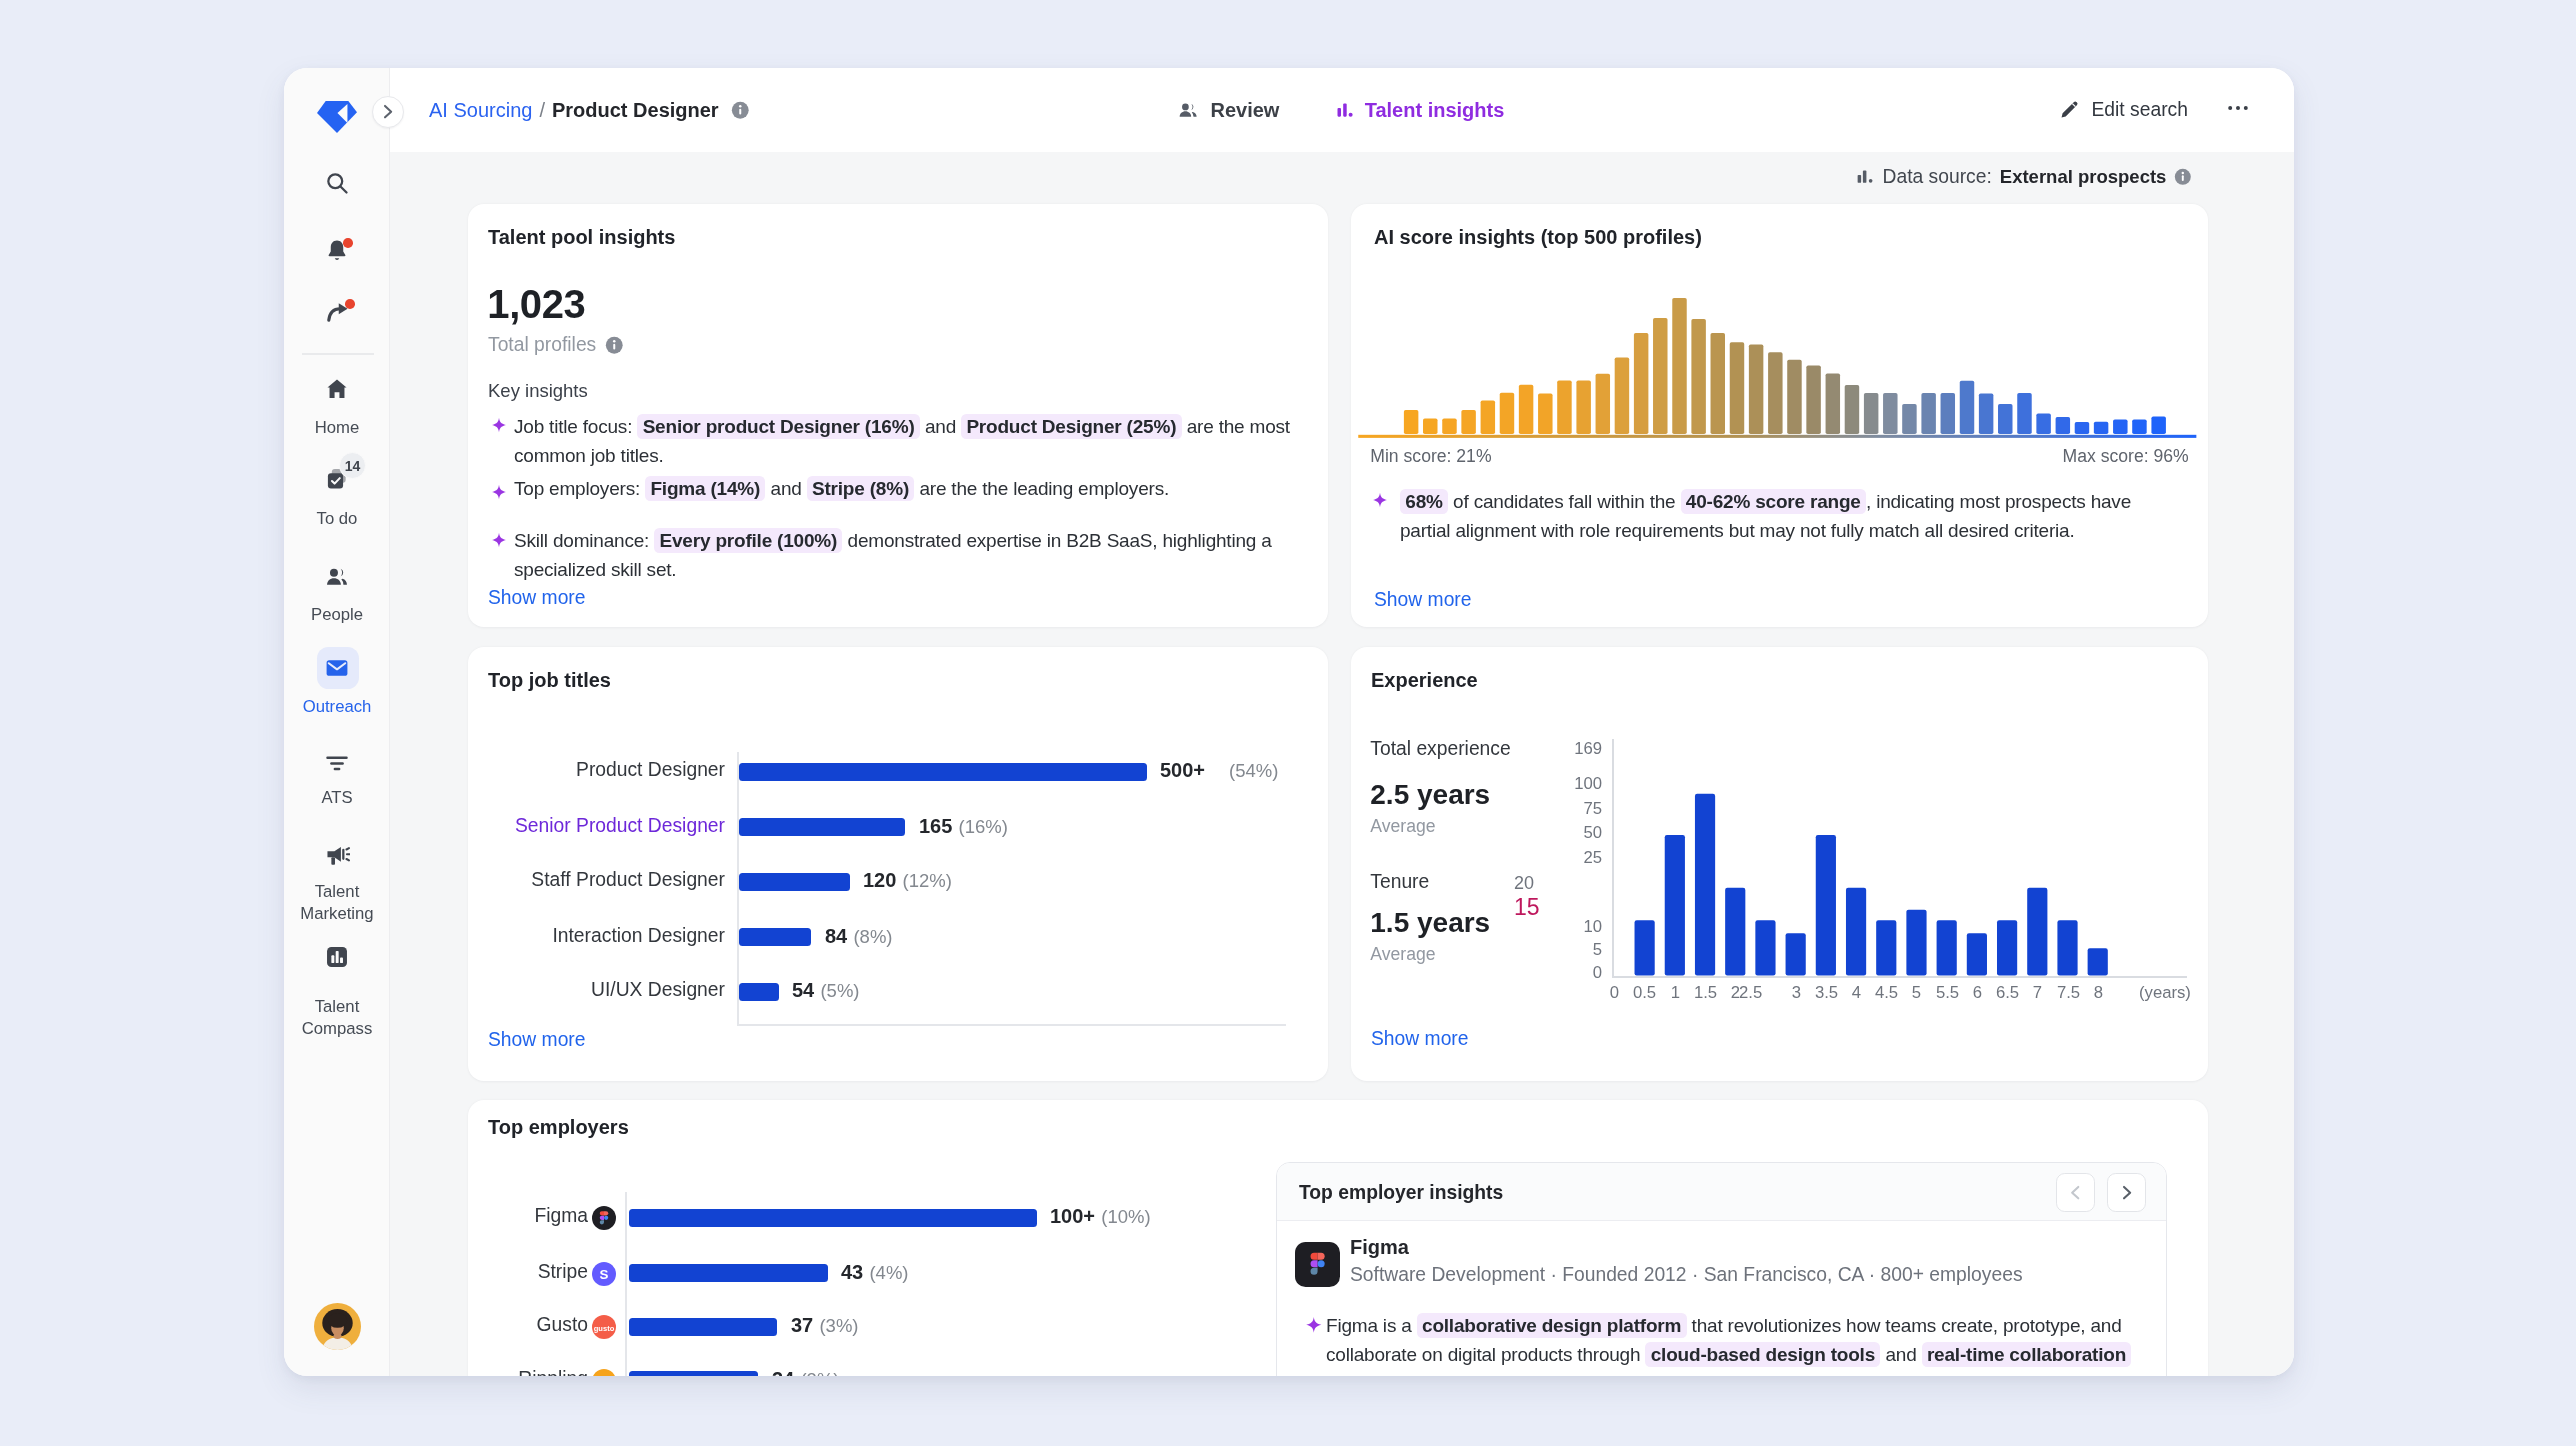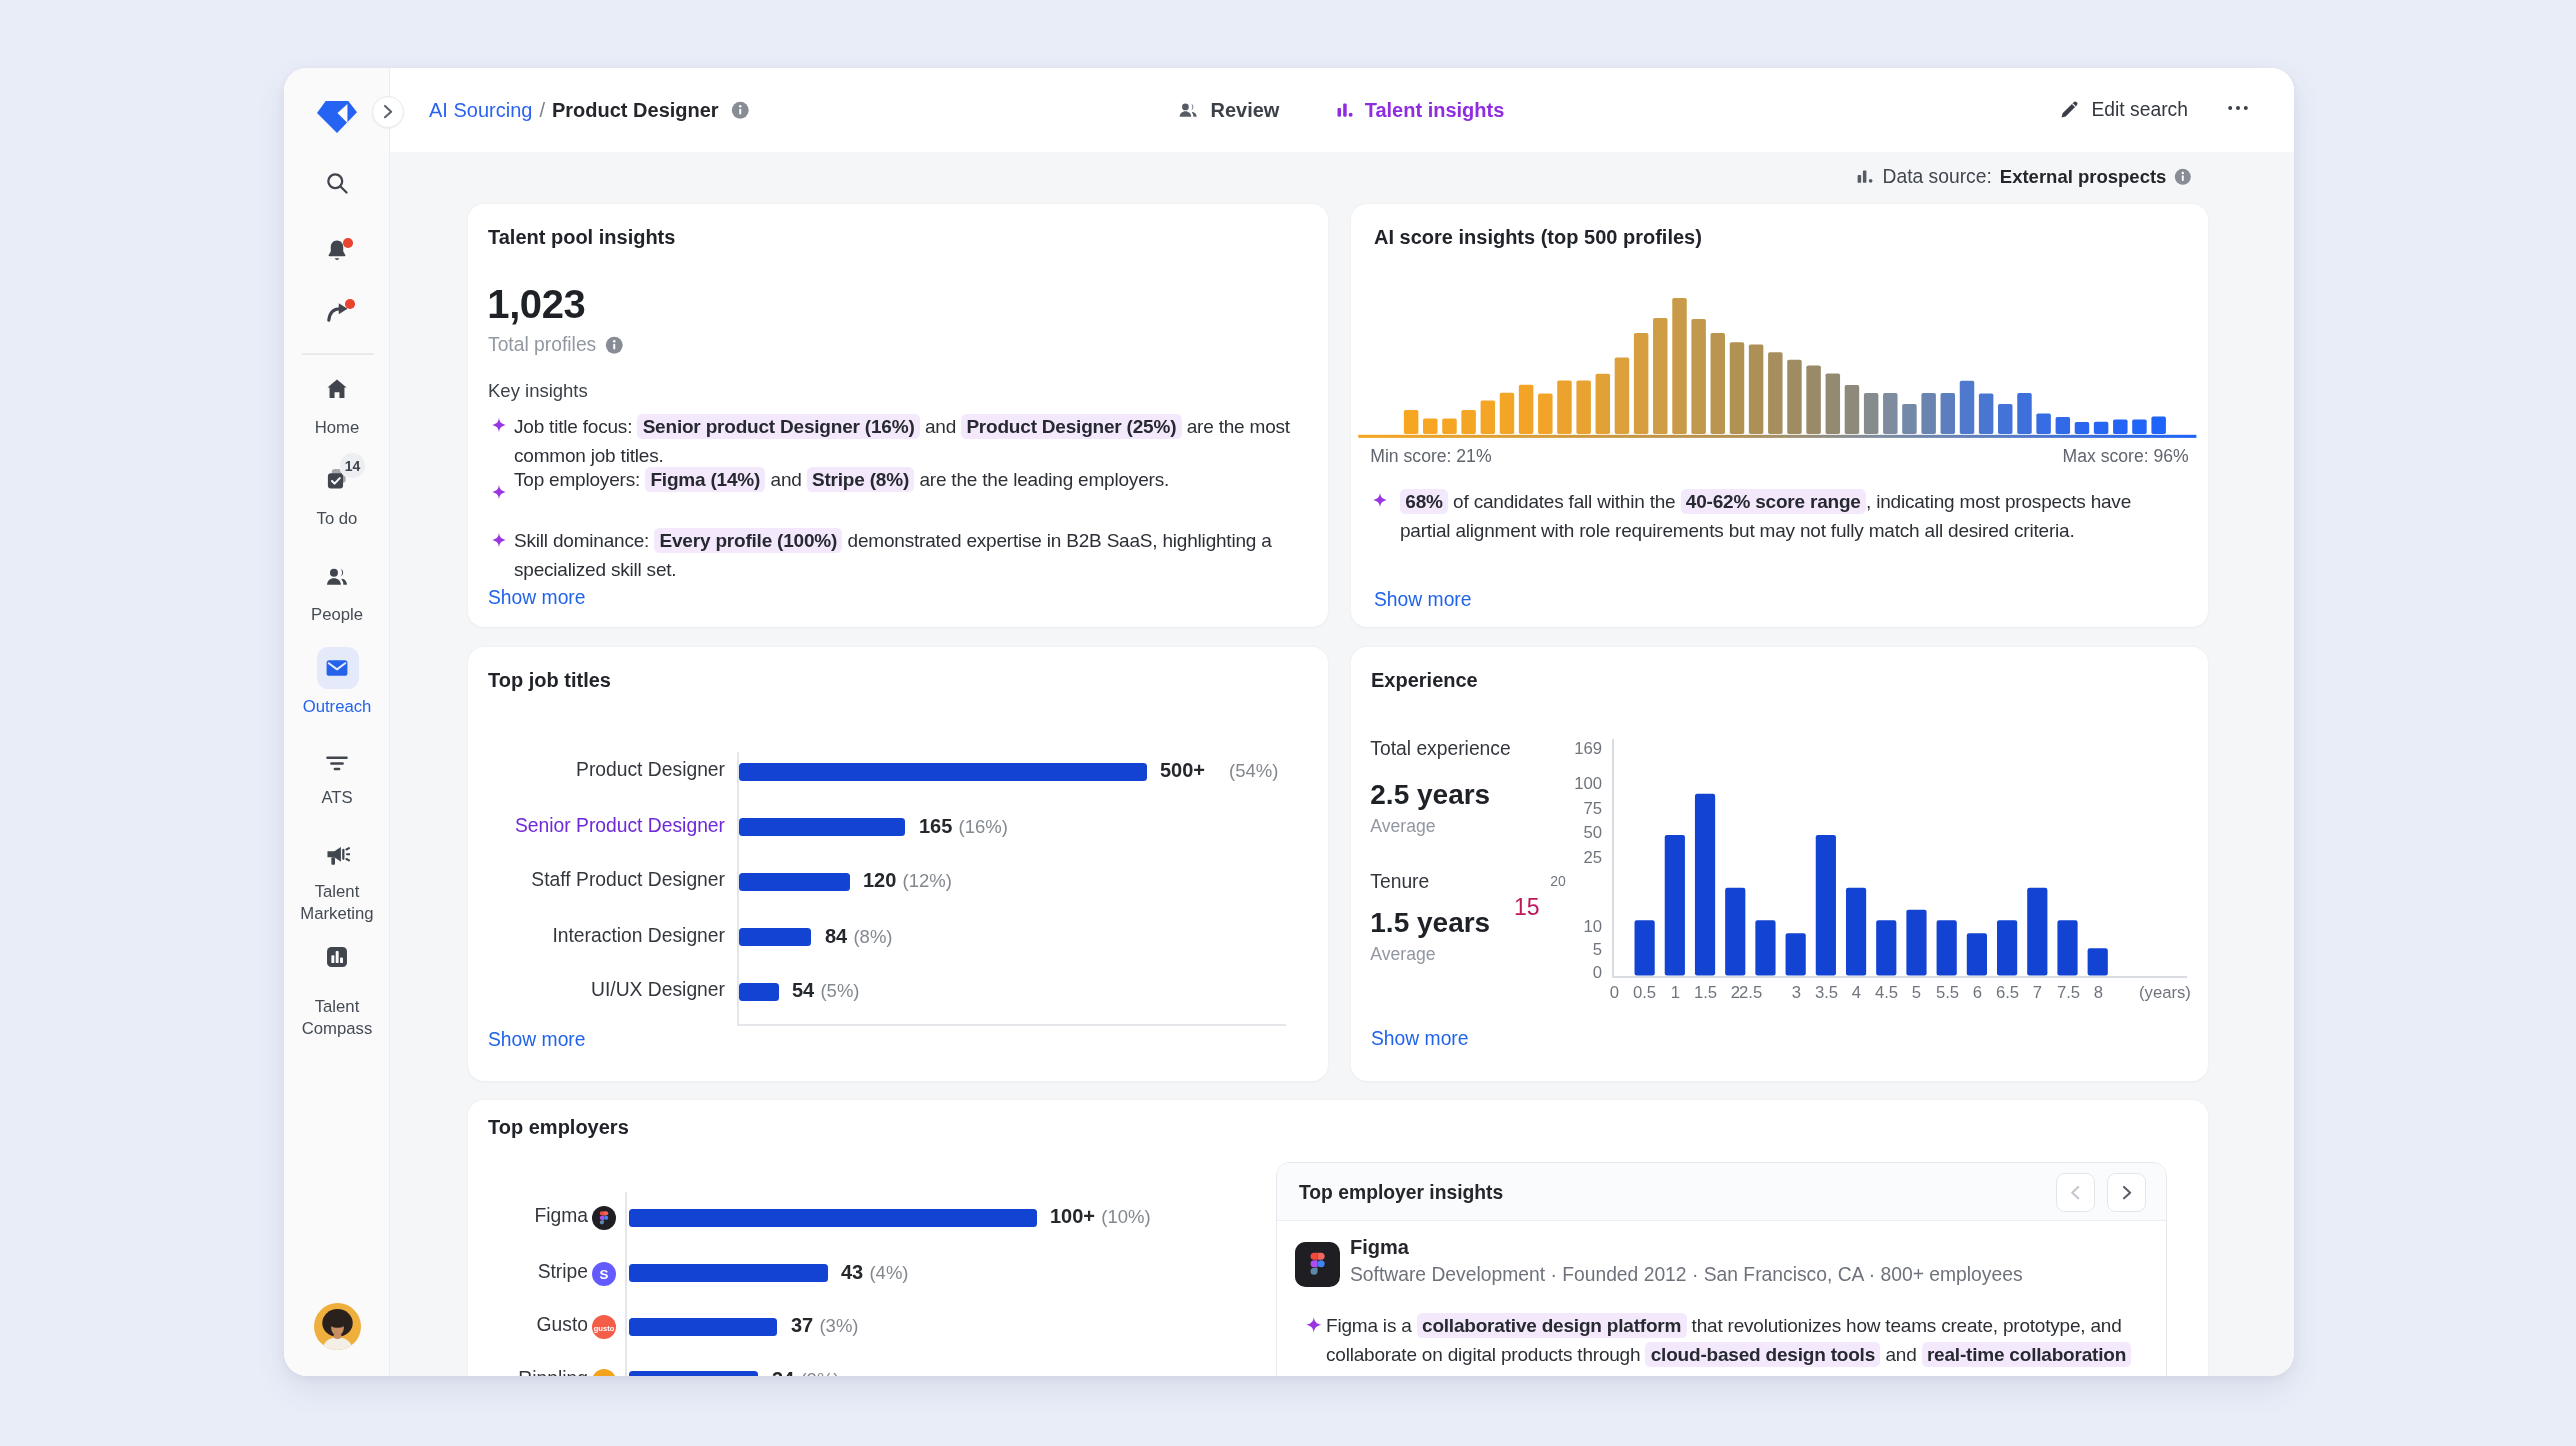--- a/index.html
+++ b/index.html
@@ -176,21 +176,21 @@
         </svg>
       </div>
   <div class="abs" style="position:absolute;left:20px;top:176px;;font-size:18.5px;color:#3c414a;font-weight:500">Key insights</div>
   <div class="abs" style="position:absolute;left:23px;top:213px;"><svg width="16" height="16" viewBox="0 0 22 22" xmlns="http://www.w3.org/2000/svg">
           <path d="M11 1 C11.9 7 13.5 8.9 20.5 11 C13.5 13.1 11.9 15 11 21 C10.1 15 8.5 13.1 1.5 11 C8.5 8.9 10.1 7 11 1 Z" fill="#9a35e2"></path>
         </svg></div>
   <div class="abs btext" style="position:absolute;left:46px;top:208px;">Job title focus: <span class="hl">Senior product Designer (16%)</span> and <span class="hl">Product Designer (25%)</span> are the most<br>common job titles.</div>
   <div class="abs" style="position:absolute;left:23px;top:280px;"><svg width="16" height="16" viewBox="0 0 22 22" xmlns="http://www.w3.org/2000/svg">
           <path d="M11 1 C11.9 7 13.5 8.9 20.5 11 C13.5 13.1 11.9 15 11 21 C10.1 15 8.5 13.1 1.5 11 C8.5 8.9 10.1 7 11 1 Z" fill="#9a35e2"></path>
         </svg></div>
-  <div class="abs btext" style="position:absolute;left:46px;top:261px;">Top employers: <span class="hl">Figma (14%)</span> and <span class="hl">Stripe (8%)</span> are the the leading employers.</div>
+  <div class="abs btext" style="position:absolute;left:46px;top:270px;">Top employers: <span class="hl">Figma (14%)</span> and <span class="hl">Stripe (8%)</span> are the the leading employers.</div>
   <div class="abs" style="position:absolute;left:23px;top:328px;"><svg width="16" height="16" viewBox="0 0 22 22" xmlns="http://www.w3.org/2000/svg">
           <path d="M11 1 C11.9 7 13.5 8.9 20.5 11 C13.5 13.1 11.9 15 11 21 C10.1 15 8.5 13.1 1.5 11 C8.5 8.9 10.1 7 11 1 Z" fill="#9a35e2"></path>
         </svg></div>
   <div class="abs btext" style="position:absolute;left:46px;top:322px;">Skill dominance: <span class="hl">Every profile (100%)</span> demonstrated expertise in B2B SaaS, highlighting a<br>specialized skill set.</div>
   <div class="abs showmore" style="position:absolute;left:20px;top:383px;">Show more</div>
 </div>
 
 <div class="abs card" style="position:absolute;left:1067px;top:136px;width:857px;height:423px;">
   <div class="abs ctitle" style="position:absolute;left:23px;top:22px;">AI score insights (top 500 profiles)</div>
   <svg class="abs" style="position:absolute;left:0px;top:0px;" width="857" height="423" viewBox="0 0 976 482" xmlns="http://www.w3.org/2000/svg">
@@ -297,21 +297,21 @@
   <div class="abs" style="position:absolute;left:19.3px;top:132px;;font-size:28px;font-weight:700;color:#1e2126">2.5 years</div>
   <div class="abs" style="position:absolute;left:19.3px;top:169px;;font-size:17.6px;color:#9298a1">Average</div>
   <div class="abs" style="position:absolute;left:19.3px;top:224px;;font-size:19.3px;color:#33373d">Tenure</div>
   <div class="abs" style="position:absolute;left:19.3px;top:260px;;font-size:28px;font-weight:700;color:#1e2126">1.5 years</div>
   <div class="abs" style="position:absolute;left:19.3px;top:297px;;font-size:17.6px;color:#9298a1">Average</div>
   <div class="abs" style="position:absolute;left:163px;top:92px;width:88px;;text-align:right;font-size:16.7px;color:#6f747d">169</div>
       <div class="abs" style="position:absolute;left:163px;top:127px;width:88px;;text-align:right;font-size:16.7px;color:#6f747d">100</div>
       <div class="abs" style="position:absolute;left:163px;top:152px;width:88px;;text-align:right;font-size:16.7px;color:#6f747d">75</div>
       <div class="abs" style="position:absolute;left:163px;top:176px;width:88px;;text-align:right;font-size:16.7px;color:#6f747d">50</div>
       <div class="abs" style="position:absolute;left:163px;top:201px;width:88px;;text-align:right;font-size:16.7px;color:#6f747d">25</div>
-      <div class="abs" style="position:absolute;left:163px;top:226px;width:88px;;text-align:center;font-size:14px;color:#6f747d">20</div>
+      <div class="abs" style="position:absolute;left:163px;top:226px;width:88px;;text-align:left;font-size:18px;color:#6f747d">20</div>
       <div class="abs" style="position:absolute;left:163px;top:247px;width:88px;;font-size:23px;color:#be185d">15</div>
       <div class="abs" style="position:absolute;left:163px;top:270px;width:88px;;text-align:right;font-size:16.7px;color:#6f747d">10</div>
       <div class="abs" style="position:absolute;left:163px;top:293px;width:88px;;text-align:right;font-size:16.7px;color:#6f747d">5</div>
       <div class="abs" style="position:absolute;left:163px;top:316px;width:88px;;text-align:right;font-size:16.7px;color:#6f747d">0</div>
   <div class="abs" style="position:absolute;left:261px;top:92px;width:1.8px;height:237px;;background:#d9dce1"></div>
   <div class="abs" style="position:absolute;left:261px;top:329px;width:575px;height:1.8px;;background:#d9dce1"></div>
   <svg class="abs" style="position:absolute;left:0px;top:0px;" width="857" height="434" viewBox="0 0 976 494" xmlns="http://www.w3.org/2000/svg">
         <rect x="322.9" y="311" width="23" height="63" rx="2.5" fill="#1243d2"></rect>
         <rect x="357.3" y="214" width="23" height="160" rx="2.5" fill="#1243d2"></rect>
         <rect x="391.7" y="167" width="23" height="207" rx="2.5" fill="#1243d2"></rect>

